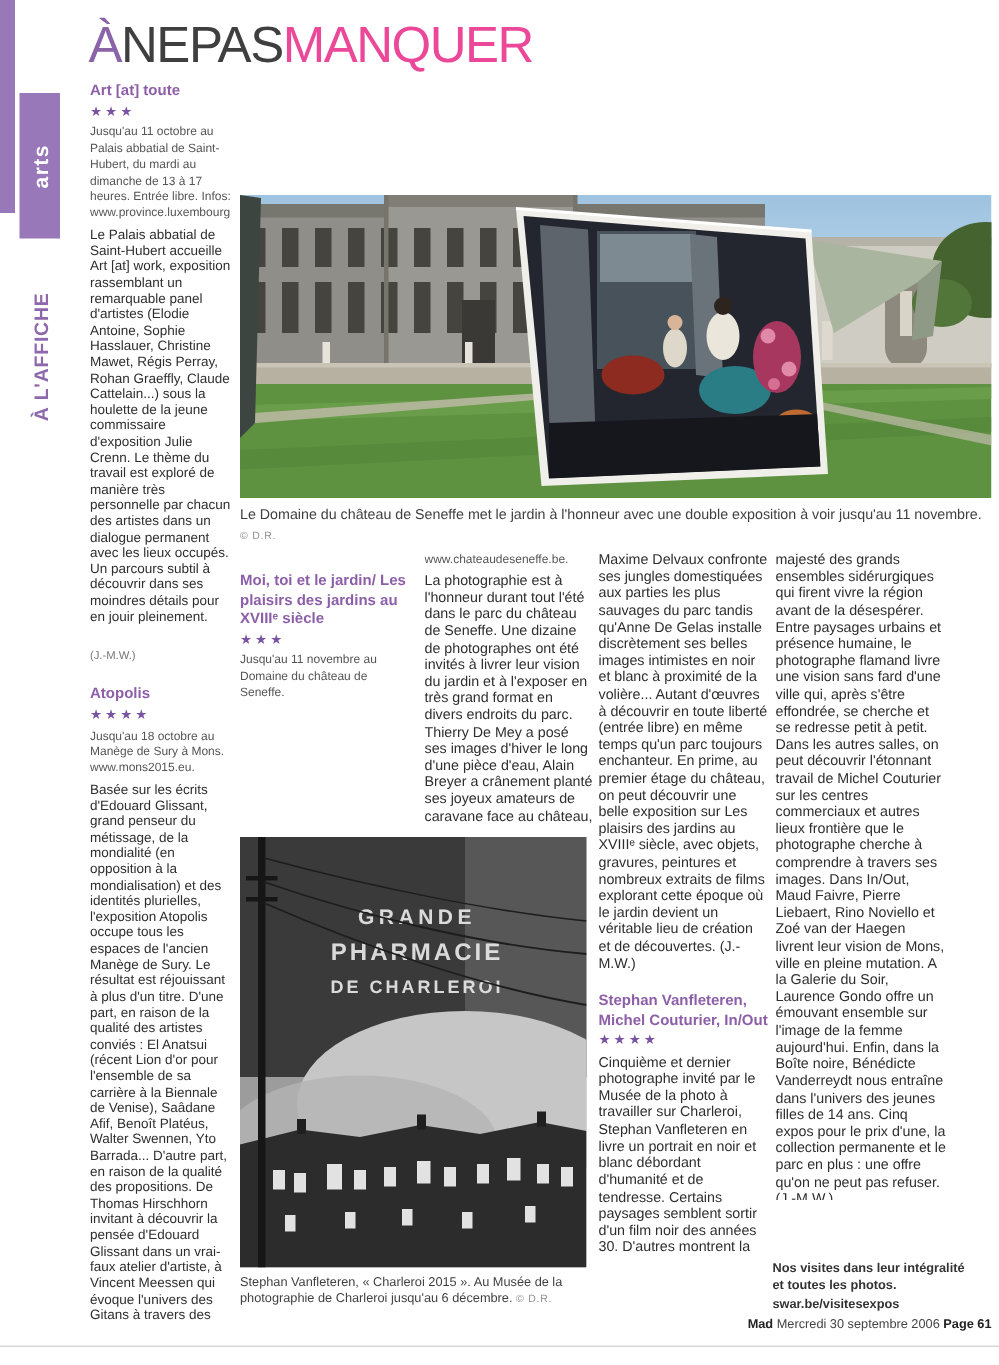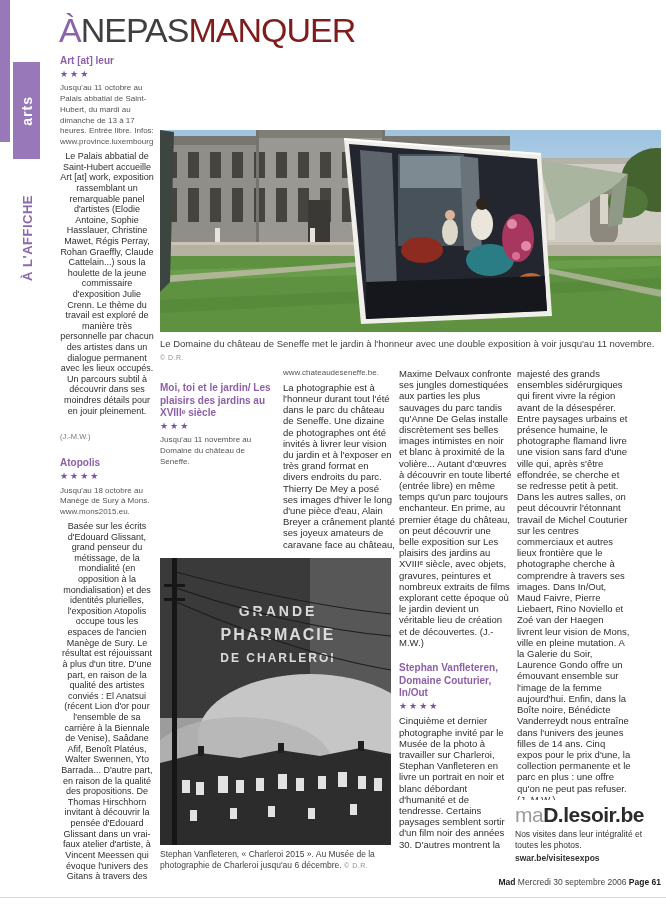--- a/index.html
+++ b/index.html
@@ -11,49 +11,49 @@
             display:flex;align-items:center;justify-content:center;}
   .vert{writing-mode:vertical-rl;transform:rotate(180deg);}
   .arts-box span{color:#ffffff;font-weight:bold;font-size:14px;letter-spacing:1px;}
   .affiche{position:absolute;left:14px;top:168px;width:26px;height:140px;
            display:flex;align-items:center;justify-content:center;}
   .affiche span{color:#8d68ac;font-weight:bold;font-size:13px;letter-spacing:.5px;}
   
   .masthead{position:absolute;left:59px;top:13px;font-size:34px;letter-spacing:-1px;line-height:1;}
   .mh-purple{color:#8a63a9;}
   .mh-dark{color:#3f3f3f;}
-  .mh-lpurple{color:#7f1d1d;}
+  .mh-lpurple{color:#ec4899;}
   
   .col{position:absolute;overflow:hidden;}
   .col1{left:60px;top:55px;width:94px;height:828px;}
   .col2{left:160px;top:368px;width:114px;height:188px;}
   .col3{left:283px;top:368px;width:112px;height:188px;}
   .col4{left:399px;top:368px;width:113px;height:508px;}
   .col5{left:517px;top:368px;width:114px;height:432px;}
   .h-art{color:#8d5fa8;font-weight:bold;font-size:10px;line-height:1.25;margin:0 0 1px 0;}
   .stars{color:#7b53a3;font-size:9px;letter-spacing:2px;line-height:1.2;margin:0 0 4px 0;}
   .info{color:#555555;font-size:8px;line-height:1.35;margin:0 0 3px 0;}
   .body-txt{font-size:9.5px;line-height:1.18;color:#2e2e2e;margin:0 0 2px 0;}
-  .col1 .body-txt{font-size:9px;text-align:center;}
+  .col1 .body-txt{font-size:9px;}
   .sig{font-size:7.5px;color:#777;margin:16px 0 16px 0;}
   .art-gap{margin-top:14px;}
   
   .main-photo{position:absolute;left:160px;top:130px;width:501px;height:202px;}
   .main-caption{position:absolute;left:160px;top:338px;width:501px;font-size:9.5px;
                 line-height:1.35;color:#3f3f3f;}
   .credit{font-size:7px;color:#8f8f8f;letter-spacing:.5px;}
   .bw-photo{position:absolute;left:160px;top:558px;width:231px;height:287px;}
   .bw-caption{position:absolute;left:160px;top:849px;width:252px;font-size:8.5px;
               line-height:1.3;color:#3f3f3f;}
   
   .mad-box{position:absolute;left:515px;top:804px;width:150px;}
   .mad-logo{font-size:21px;font-weight:bold;letter-spacing:-.5px;line-height:1;margin-bottom:4px;}
   .mad-light{color:#9b9b9b;font-weight:normal;}
   .mad-dark{color:#2b2b2b;}
-  .mad-lines{font-size:8.5px;font-weight:normal;color:#333;line-height:1.35;width:132px;}
+  .mad-lines{font-size:8.5px;font-weight:bold;color:#333;line-height:1.35;width:132px;margin-top:36px;}
   .mad-url{font-size:8.5px;font-weight:bold;color:#333;margin-top:1px;}
   
   .footer{position:absolute;left:360px;top:877px;width:301px;text-align:right;font-size:8.5px;color:#444;}
   .footer .b{font-weight:bold;color:#222;}
   .bottom-rule{position:absolute;left:0;top:897px;width:666px;height:1px;background:#d8d8d8;}
 </style>
 </head>
 <body>
 
 <div id="page">
@@ -151,21 +151,21 @@
       <line x1="184" y1="9" x2="381" y2="24" stroke="#ffffff" stroke-width="2"></line>
     </g>
   </svg>
 
   <div class="main-caption">
     <span>Le Domaine du château de Seneffe met le jardin à l'honneur avec une double exposition à voir jusqu'au 11 novembre.</span>
     <span class="credit">© D.R.</span>
   </div>
 
   <div class="col col1">
-    <p class="h-art">Art [at] leur</p>
+    <p class="h-art">Art [at] toute</p>
     <p class="stars">★★★</p>
     <p class="info">Jusqu'au 11 octobre au Palais abbatial de Saint-Hubert, du mardi au dimanche de 13 à 17 heures. Entrée libre. Infos: www.province.luxembourg.be.</p>
     <p class="body-txt">Le Palais abbatial de Saint-Hubert accueille Art [at] work, exposition rassemblant un remarquable panel d'artistes (Elodie Antoine, Sophie Hasslauer, Christine Mawet, Régis Perray, Rohan Graeffly, Claude Cattelain...) sous la houlette de la jeune commissaire d'exposition Julie Crenn. Le thème du travail est exploré de manière très personnelle par chacun des artistes dans un dialogue permanent avec les lieux occupés. Un parcours subtil à découvrir dans ses moindres détails pour en jouir pleinement.</p>
     <p class="sig">(J.-M.W.)</p>
     <p class="h-art art-gap">Atopolis</p>
     <p class="stars">★★★★</p>
     <p class="info">Jusqu'au 18 octobre au Manège de Sury à Mons. www.mons2015.eu.</p>
     <p class="body-txt">Basée sur les écrits d'Edouard Glissant, grand penseur du métissage, de la mondialité (en opposition à la mondialisation) et des identités plurielles, l'exposition Atopolis occupe tous les espaces de l'ancien Manège de Sury. Le résultat est réjouissant à plus d'un titre. D'une part, en raison de la qualité des artistes conviés : El Anatsui (récent Lion d'or pour l'ensemble de sa carrière à la Biennale de Venise), Saâdane Afif, Benoît Platéus, Walter Swennen, Yto Barrada... D'autre part, en raison de la qualité des propositions. De Thomas Hirschhorn invitant à découvrir la pensée d'Edouard Glissant dans un vrai-faux atelier d'artiste, à Vincent Meessen qui évoque l'univers des Gitans à travers des photos jusqu'ici inconnues d'Henri Storck, on passe de découverte en découverte, de questionnement en questionnement. Avec des coups de cœur particulier pour le Glo-Balloon de Meschac Gaba, les objets sous vide de Danai Anesiadou, les rêves des</p>
   </div>
 
@@ -175,21 +175,21 @@
     <p class="info">Jusqu'au 11 novembre au Domaine du château de Seneffe.</p>
   </div>
 
   <div class="col col3">
     <p class="info">www.chateaudeseneffe.be.</p>
     <p class="body-txt">La photographie est à l'honneur durant tout l'été dans le parc du château de Seneffe. Une dizaine de photographes ont été invités à livrer leur vision du jardin et à l'exposer en très grand format en divers endroits du parc. Thierry De Mey a posé ses images d'hiver le long d'une pièce d'eau, Alain Breyer a crânement planté ses joyeux amateurs de caravane face au château,</p>
   </div>
 
   <div class="col col4">
     <p class="body-txt">Maxime Delvaux confronte ses jungles domestiquées aux parties les plus sauvages du parc tandis qu'Anne De Gelas installe discrètement ses belles images intimistes en noir et blanc à proximité de la volière... Autant d'œuvres à découvrir en toute liberté (entrée libre) en même temps qu'un parc toujours enchanteur. En prime, au premier étage du château, on peut découvrir une belle exposition sur Les plaisirs des jardins au XVIIIᵉ siècle, avec objets, gravures, peintures et nombreux extraits de films explorant cette époque où le jardin devient un véritable lieu de création et de découvertes. (J.-M.W.)</p>
-    <p class="h-art art-gap">Stephan Vanfleteren, Domaine Couturier, In/Out</p>
+    <p class="h-art art-gap">Stephan Vanfleteren, Michel Couturier, In/Out</p>
     <p class="stars">★★★★</p>
     <p class="body-txt">Cinquième et dernier photographe invité par le Musée de la photo à travailler sur Charleroi, Stephan Vanfleteren en livre un portrait en noir et blanc débordant d'humanité et de tendresse. Certains paysages semblent sortir d'un film noir des années 30. D'autres montrent la</p>
   </div>
 
   <div class="col col5">
     <p class="body-txt">majesté des grands ensembles sidérurgiques qui firent vivre la région avant de la désespérer. Entre paysages urbains et présence humaine, le photographe flamand livre une vision sans fard d'une ville qui, après s'être effondrée, se cherche et se redresse petit à petit. Dans les autres salles, on peut découvrir l'étonnant travail de Michel Couturier sur les centres commerciaux et autres lieux frontière que le photographe cherche à comprendre à travers ses images. Dans In/Out, Maud Faivre, Pierre Liebaert, Rino Noviello et Zoé van der Haegen livrent leur vision de Mons, ville en pleine mutation. A la Galerie du Soir, Laurence Gondo offre un émouvant ensemble sur l'image de la femme aujourd'hui. Enfin, dans la Boîte noire, Bénédicte Vanderreydt nous entraîne dans l'univers des jeunes filles de 14 ans. Cinq expos pour le prix d'une, la collection permanente et le parc en plus : une offre qu'on ne peut pas refuser. (J.-M.W.)</p>
   </div>
 
   <svg class="bw-photo" viewBox="0 0 231 287">
     <rect width="231" height="287" fill="#9c9c9c"></rect>
@@ -235,23 +235,20 @@
       <path d="M16,14 C90,34 170,50 231,56" stroke="#1d1d1d" fill="none" stroke-width="1"></path>
     </g>
   </svg>
 
   <div class="bw-caption">
     <span>Stephan Vanfleteren, « Charleroi 2015 ». Au Musée de la photographie de Charleroi jusqu'au 6 décembre.</span>
     <span class="credit">© D.R.</span>
   </div>
 
   <div class="mad-box">
-    <div class="mad-logo">
-      <span class="mad-light">ma</span><span class="mad-dark">D.lesoir.be</span>
-    </div>
     <div class="mad-lines">Nos visites dans leur intégralité et toutes les photos.</div>
     <div class="mad-url">swar.be/visitesexpos</div>
   </div>
 
   <div class="footer">
     <span class="b">Mad</span>
     <span>Mercredi 30 septembre 2006</span>
     <span class="b">Page 61</span>
   </div>
   <div class="bottom-rule"></div>

